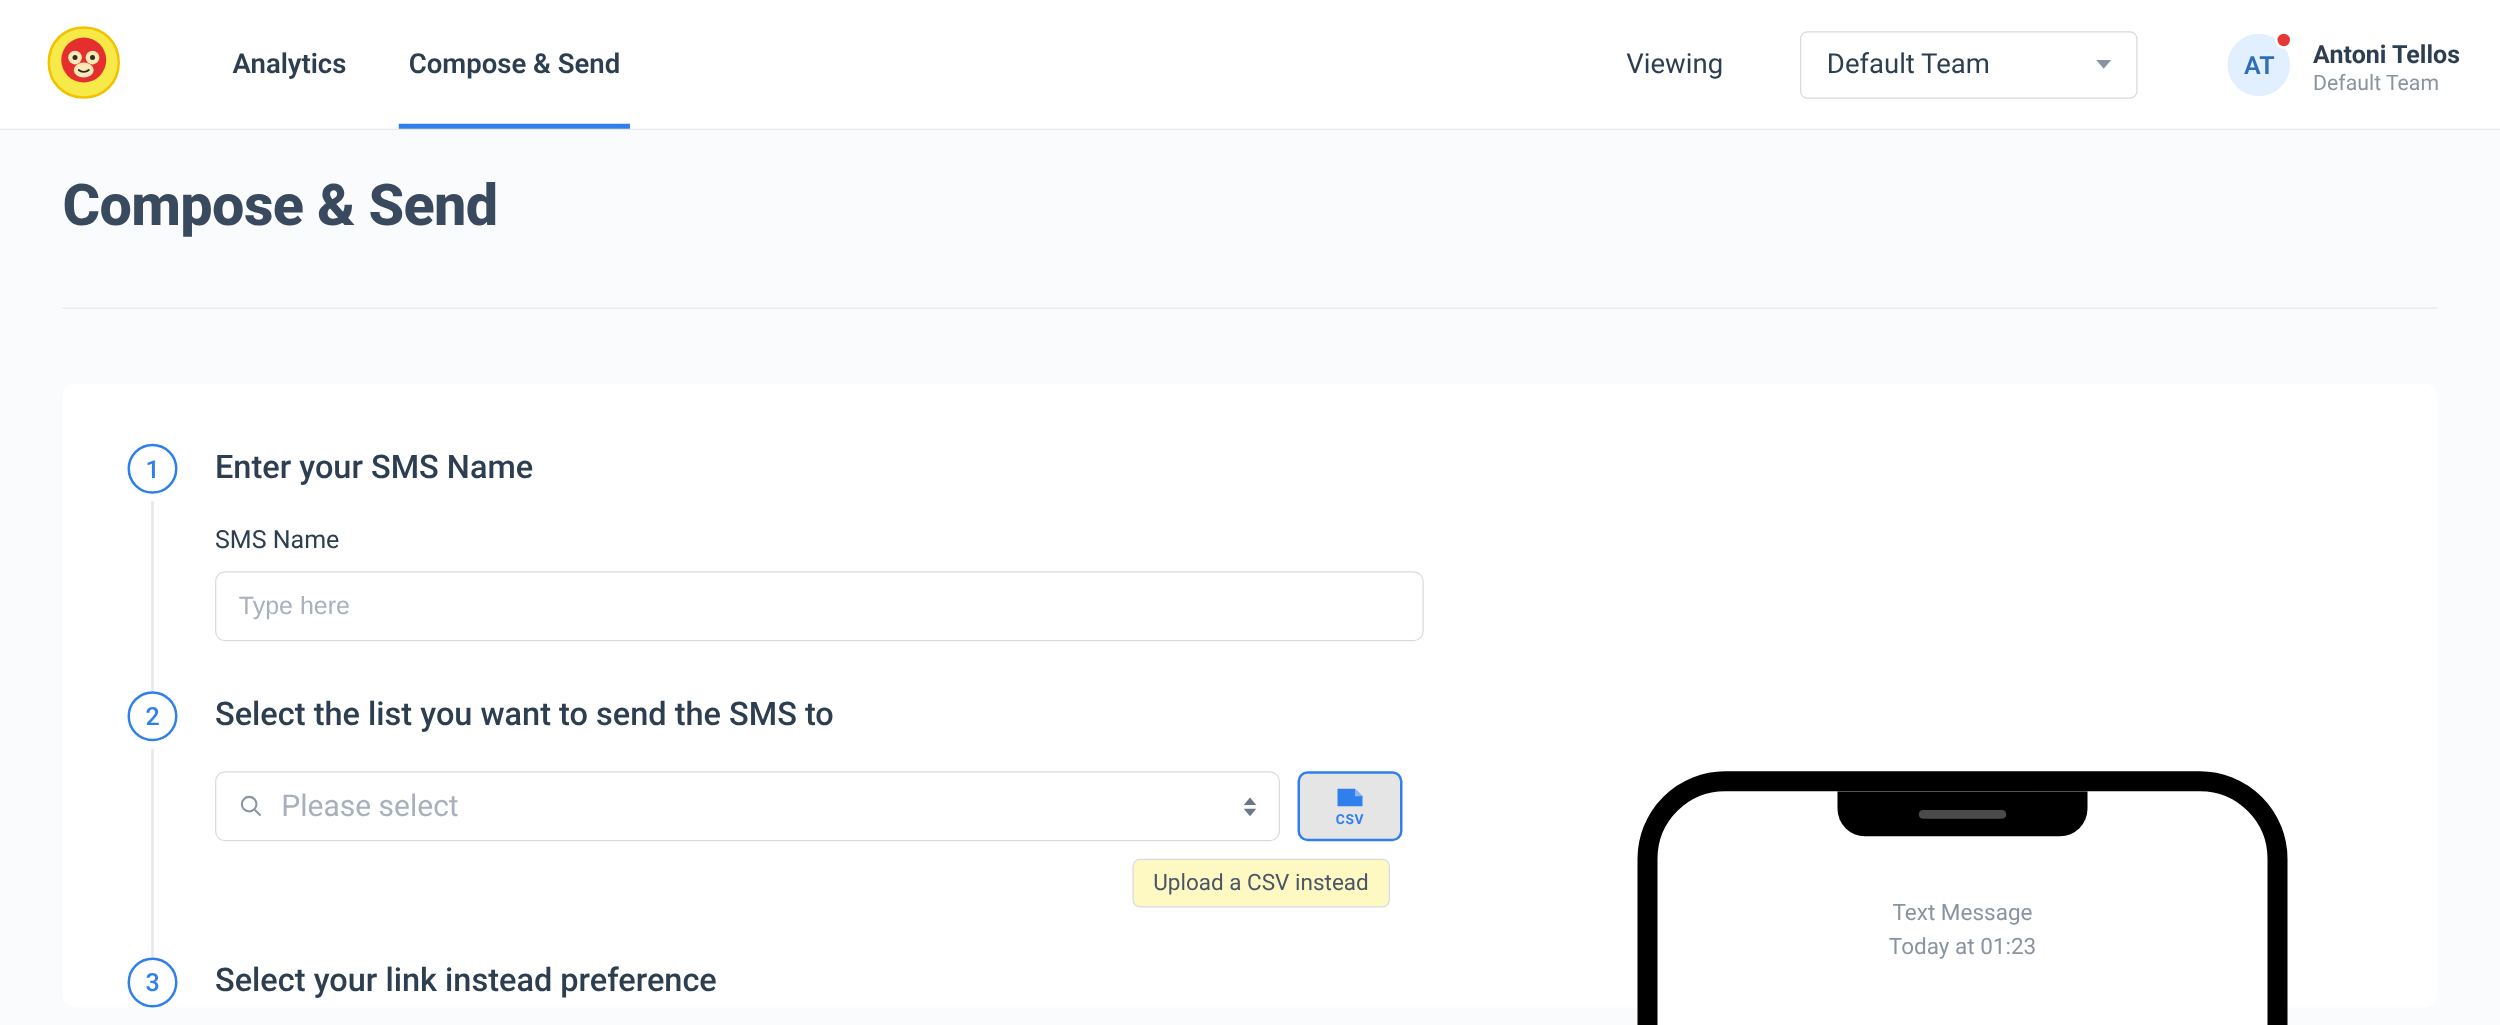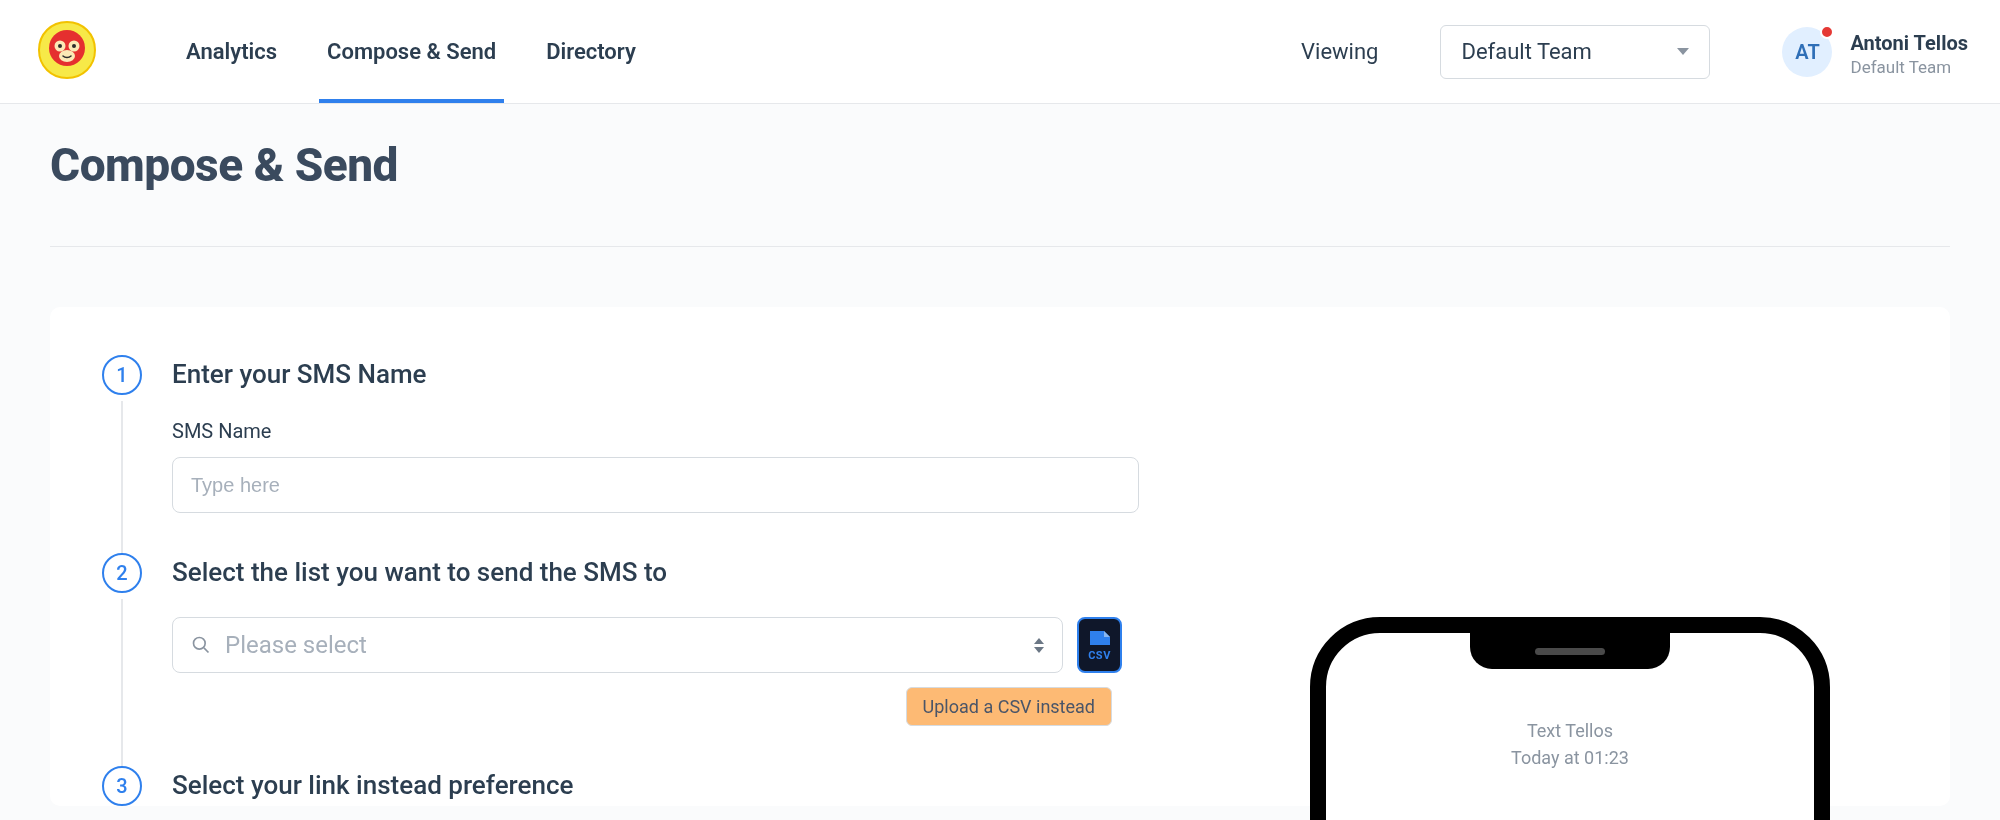--- a/index.html
+++ b/index.html
@@ -179,45 +179,45 @@
       border-right: 5px solid transparent;
       border-bottom: 6px solid #6b7785;
     }
     .updown .d {
       width: 0; height: 0;
       border-left: 5px solid transparent;
       border-right: 5px solid transparent;
       border-top: 6px solid #6b7785;
     }
     .csv-btn {
-      width: 45px; height: 56px;
+      width: 84px; height: 56px;
       border: 2px solid #2f80ed;
       border-radius: 8px;
       display: flex; flex-direction: column;
       align-items: center; justify-content: center;
       color: #2f80ed;
       cursor: pointer;
-      background: #0f172a;
+      background: #e5e5e5;
       gap: 2px;
     }
     .csv-btn svg { width: 24px; height: 18px; }
     .csv-btn .txt { font-size: 11px; font-weight: 700; letter-spacing: 0.5px; }
 
     .upload-hint {
       display: flex; justify-content: flex-end;
       margin-top: 14px;
       width: 940px;
     }
     .upload-chip {
       border: 1px solid #d6dbe0;
       border-radius: 6px;
       padding: 8px 16px;
       font-size: 18px;
       color: #4a5568;
-      background: #fdba74;
+      background: #fef9c3;
       cursor: pointer;
     }
 
     
     .phone {
       position: absolute;
       right: 120px;
       top: 310px;
       width: 520px;
       height: 700px;
@@ -263,21 +263,20 @@
       <circle cx="39" cy="26" r="5.5" fill="#fce9b6"></circle>
       <circle cx="25" cy="26" r="2" fill="#2c2c2c"></circle>
       <circle cx="39" cy="26" r="2" fill="#2c2c2c"></circle>
       <ellipse cx="32" cy="36" rx="8" ry="6" fill="#fce9b6"></ellipse>
       <path d="M28 36c2 2 6 2 8 0" stroke="#2c2c2c" stroke-width="1.5" fill="none" stroke-linecap="round"></path>
     </svg>
   </div>
   <div class="nav">
     <div class="nav-item">Analytics</div>
     <div class="nav-item active">Compose &amp; Send</div>
-    <div class="nav-item">Directory</div>
   </div>
   <div class="spacer"></div>
   <div class="viewing-label">Viewing</div>
   <div class="team-select">
     <span>Default Team</span>
     <span class="caret-down"></span>
   </div>
   <div class="user-block">
     <div class="avatar">
       <span>AT</span>
@@ -349,19 +348,19 @@
         <div class="step-body" style="padding-bottom:0">
           <div class="step-title" style="margin-bottom:0">Select your link instead preference</div>
         </div>
       </div>
 
     </div>
 
     <div class="phone">
       <div class="notch"></div>
       <div class="phone-text">
-        <div>Text Tellos</div>
+        <div>Text Message</div>
         <div>Today at 01:23</div>
       </div>
     </div>
 
   </div>
 </div>
 
 </body></html>

